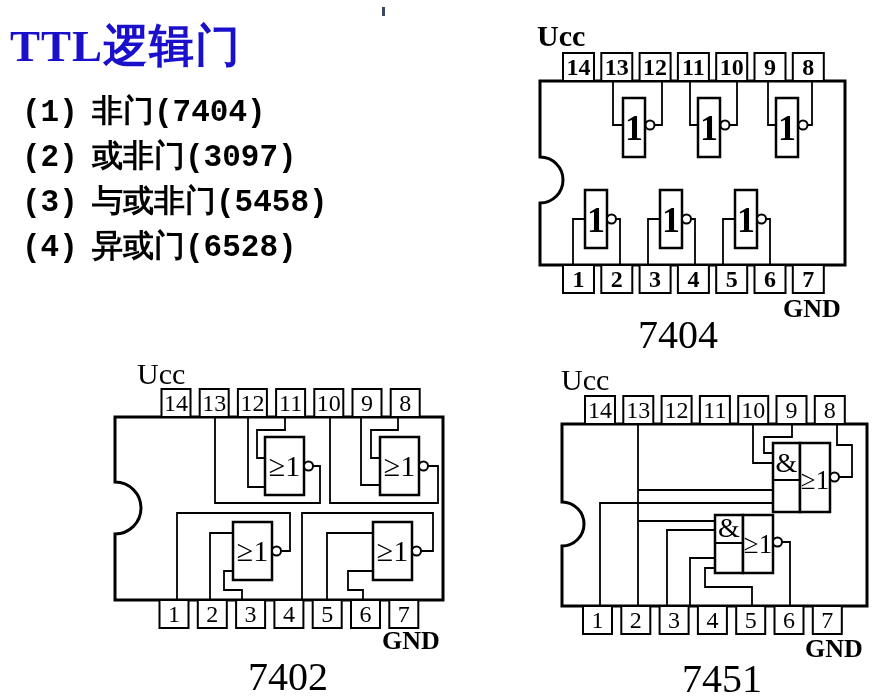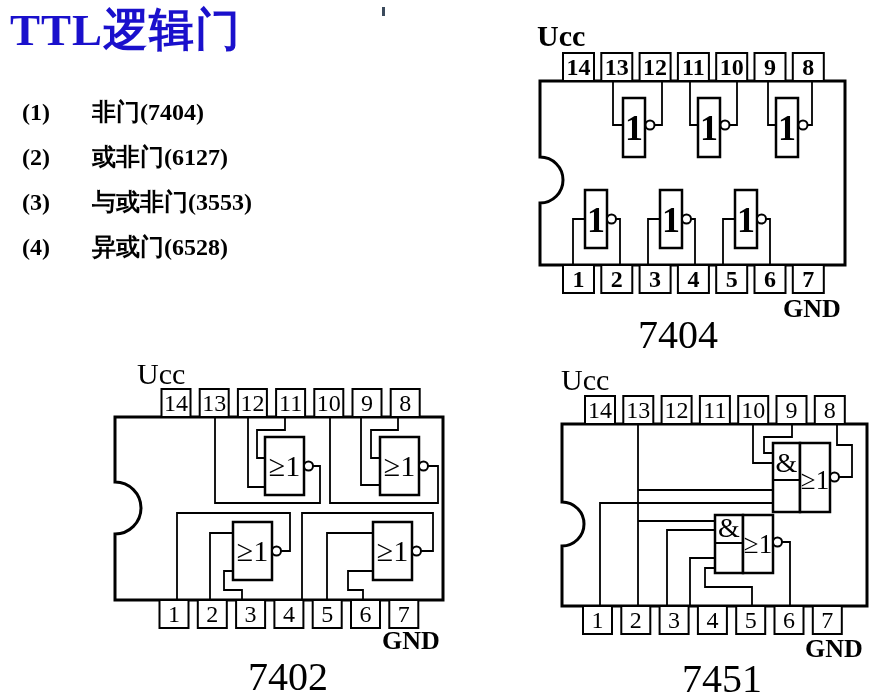--- a/index.html
+++ b/index.html
@@ -1,21 +1,21 @@
 <!DOCTYPE html>
 <html><head>
 <meta charset="utf-8">
 <style>
   html,body { margin:0; padding:0; background:#fff; }
   .page { position:relative; width:890px; height:700px; background:#ffffff; overflow:hidden;
           font-family:"Liberation Serif","DejaVu Serif",serif; color:#000; }
   .title { position:absolute; left:10px; top:0px; font-size:45px; font-weight:bold; letter-spacing:1px; }
   .stray-mark { position:absolute; left:382px; top:7px; width:3px; height:9px; background:#3b4a5c; }
-  .gate-list { position:absolute; left:22px; top:90px; font-family:Liberation Serif, serif;
-               font-weight:bold; font-size:24px; }
+  .gate-list { position:absolute; left:22px; top:90px; font-family:Liberation Mono, monospace;
+               font-weight:bold; font-size:31px; }
   .gate-list .item { height:45px; line-height:45px; white-space:nowrap; }
   .gate-list .num { display:inline-block; min-width:70px; }
   svg.diagram { position:absolute; overflow:visible; font-family:"Liberation Serif","DejaVu Serif",serif; }
   #svg-7404 { left:520px; top:0px; }
   #svg-7402 { left:90px;  top:355px; }
   #svg-7451 { left:540px; top:355px; }
   .body-outline { fill:none; stroke:#000; stroke-width:3; }
   .pinbox { fill:#fff; stroke:#000; stroke-width:2; }
   .pin-num { font-size:24px; text-anchor:middle; fill:#000; }
   .bold-pins .pin-num { font-weight:bold; }
@@ -31,27 +31,27 @@
   .vcc { font-size:30px; fill:#000; }
   .vcc.bold { font-weight:bold; }
   .gnd { font-size:26px; font-weight:bold; text-anchor:middle; fill:#000; }
   .caption { font-size:40px; text-anchor:middle; fill:#000; }
 </style>
 </head>
 <body>
 
 <div class="page">
 
-  <div class="title" style="color: rgb(26, 16, 204);">TTL逻辑门</div>
+  <div class="title" style="color: rgb(26, 16, 204); margin-top: 16px;">TTL逻辑门</div>
   <div class="stray-mark"></div>
 
   <div class="gate-list">
     <div class="item"><span class="num">(1)</span><span>非门(7404)</span></div>
-    <div class="item"><span class="num">(2)</span><span>或非门(6127)</span></div>
-    <div class="item"><span class="num">(3)</span><span>与或非门(3553)</span></div>
+    <div class="item"><span class="num">(2)</span><span>或非门(3097)</span></div>
+    <div class="item"><span class="num">(3)</span><span>与或非门(5458)</span></div>
     <div class="item"><span class="num">(4)</span><span>异或门(6528)</span></div>
   </div>
 
   <svg id="svg-7404" class="diagram bold-pins" width="370" height="360" viewBox="520 0 370 360">
     <text class="vcc bold" x="537" y="46">Ucc</text>
 
     <path class="body-outline" d="M 540 81 H 845 V 265 H 540 V 203 A 23 23 0 0 0 540 157 Z"></path>
 
     <g>
       <path class="wire" d="M613,81 V125 H623"></path>

